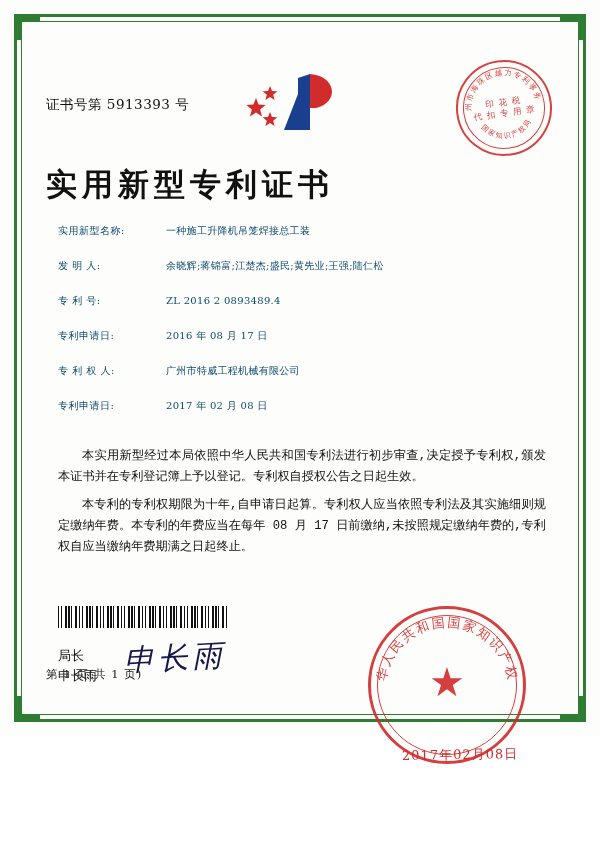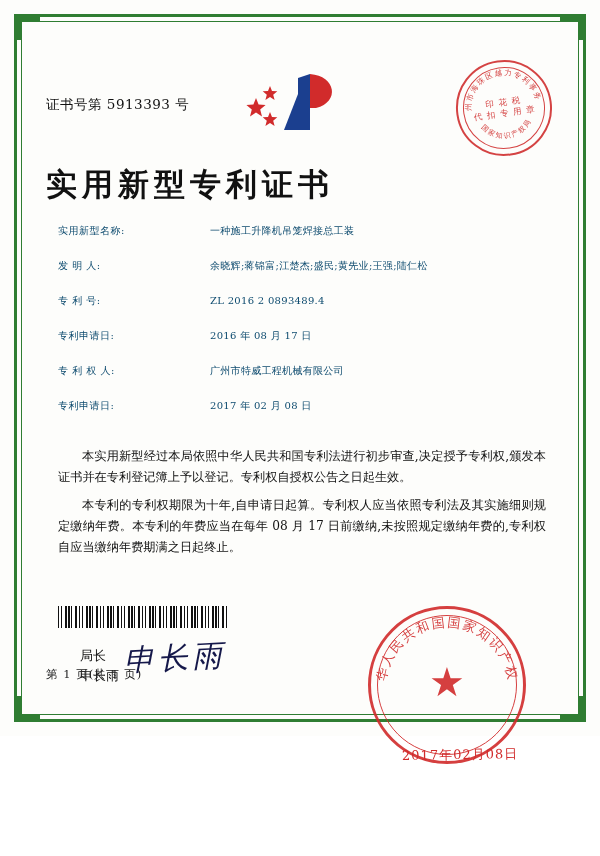--- a/index.html
+++ b/index.html
@@ -145,33 +145,33 @@
   }
   .field-label {
     width: 108px;
     flex: 0 0 108px;
     letter-spacing: 0.5px;
     white-space: nowrap;
   }
   .field-value {
     flex: 1;
     letter-spacing: 0.3px;
-    margin-left: 44px;
   }
 
   
   .paragraphs {
     position: absolute;
     left: 12px;
     right: 8px;
     top: 400px;
     font-size: 12.2px;
     line-height: 21px;
     color: #111;
     text-align: justify;
+    font-family: Liberation Mono, monospace;
   }
   .paragraphs p {
     margin: 0 0 7px 0;
     text-indent: 24px;
   }
 
   
   .barcode {
     position: absolute;
     left: 12px;
@@ -189,21 +189,20 @@
   }
 
   
   .sign-block {
     position: absolute;
     left: 12px;
     top: 600px;
     font-size: 13px;
     line-height: 20px;
     color: #111;
-    margin-left: 22px;
   }
   .signature {
     position: absolute;
     left: 78px;
     top: 592px;
     font-size: 30px;
     font-family: "DejaVu Serif", "Liberation Serif", serif;
     font-style: italic;
     color: #15184a;
     letter-spacing: 4px;

